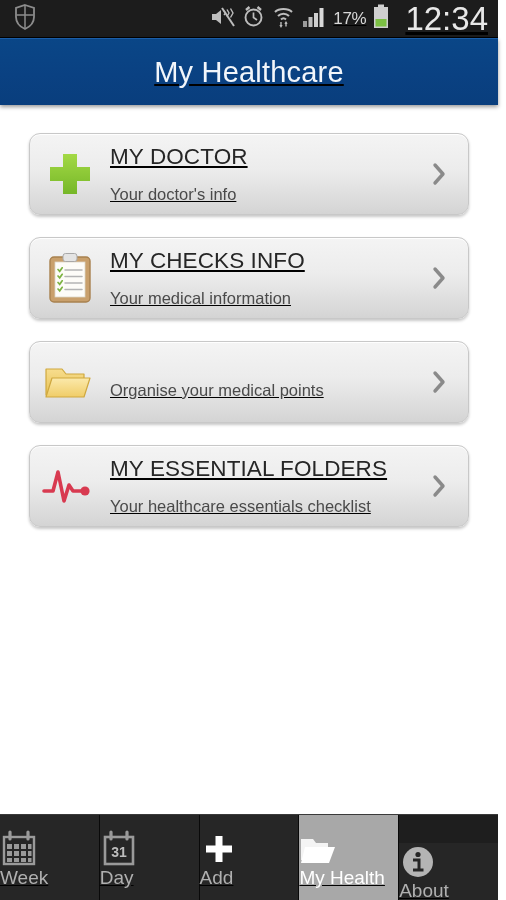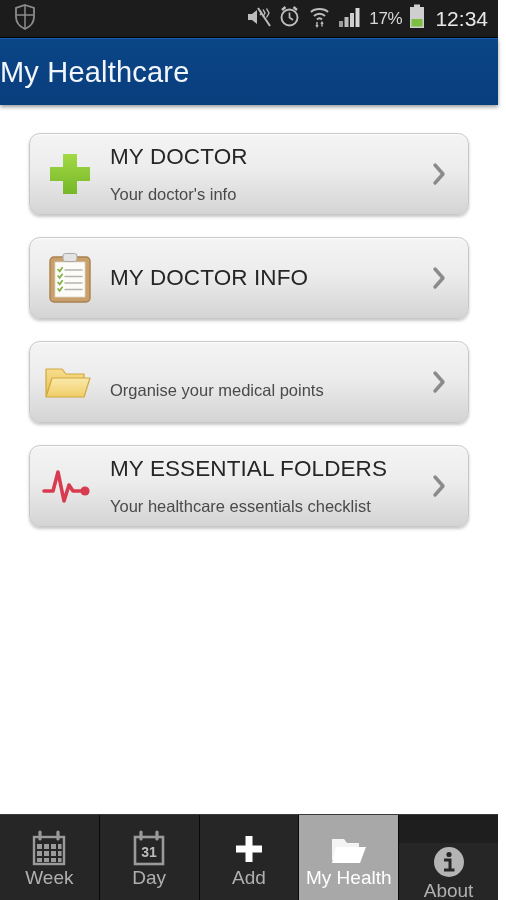--- a/index.html
+++ b/index.html
@@ -14,20 +14,21 @@
     font-family: "Liberation Sans", sans-serif;
     position: relative;
   }
   #phone {
     width: 498px;
     height: 900px;
     position: relative;
     display: flex;
     flex-direction: column;
     background: #a21caf;
+    text-decoration: underline;
   }
 
   
   .statusbar {
     height: 38px;
     background: #1c1c1c;
     display: flex;
     align-items: center;
     position: relative;
     flex: 0 0 auto;
@@ -48,35 +49,35 @@
   }
   .sb-icon { display: block; }
   .sb-pct {
     color: #d8d8d8;
     font-size: 17px;
     letter-spacing: -0.3px;
     font-family: "Liberation Sans", sans-serif;
   }
   .sb-clock {
     color: #e8e8e8;
-    font-size: 21px;
+    font-size: 33px;
     letter-spacing: 0px;
-    margin-left: 3px;
+    margin-left: 9px;
     font-family: "Liberation Sans", sans-serif;
     line-height: 1;
     text-align: center;
   }
 
   
   .titlebar {
     height: 66px;
     background: linear-gradient(to bottom, #0a4687 0%, #0a4182 55%, #093e7d 100%);
     display: flex;
     align-items: center;
-    justify-content: flex-start;
+    justify-content: center;
     flex: 0 0 auto;
     box-shadow: 0 2px 4px rgba(0,0,0,0.4);
     position: relative;
     z-index: 5;
     border-top: 1px solid #1a5da8;
   }
   .titlebar-text {
     color: #f2f6fb;
     font-size: 29px;
     font-weight: normal;
@@ -148,21 +149,21 @@
     flex: 0 0 auto;
     height: 85px;
     background: #1e1e1e;
     display: flex;
     border-top: 1px solid #3a3a3a;
   }
   .tab {
     flex: 1 1 0;
     display: flex;
     flex-direction: column;
-    align-items: center;
+    align-items: flex-start;
     justify-content: center;
     background: #262626;
     border-right: 1px solid #090909;
     cursor: pointer;
     position: relative;
   }
   .tab:last-child { border-right: none; margin-top: 28px; }
   .tab.selected {
     background: #a8a8a8;
   }
@@ -281,21 +282,22 @@
           </g>
           <g stroke="#b4b4b4" stroke-width="1.5" stroke-linecap="round">
             <path d="M18 18 H35"></path>
             <path d="M18 24.5 H35"></path>
             <path d="M18 31 H35"></path>
             <path d="M18 37.5 H35"></path>
           </g>
         </svg>
       </div>
       <div class="card-text">
-        <div class="card-title">MY DOCTOR INFO</div>
+        <div class="card-title">MY CHECKS INFO</div>
+        <div class="card-sub">Your medical information</div>
       </div>
       <div class="card-chevron">
         <svg width="16" height="26" viewBox="0 0 16 26">
           <path d="M4 4 L12 13 L4 22" stroke="#8a8a8a" stroke-width="3.4" fill="none" stroke-linecap="round" stroke-linejoin="round"></path>
         </svg>
       </div>
     </div>
 
     <div class="card">
       <div class="card-icon">

